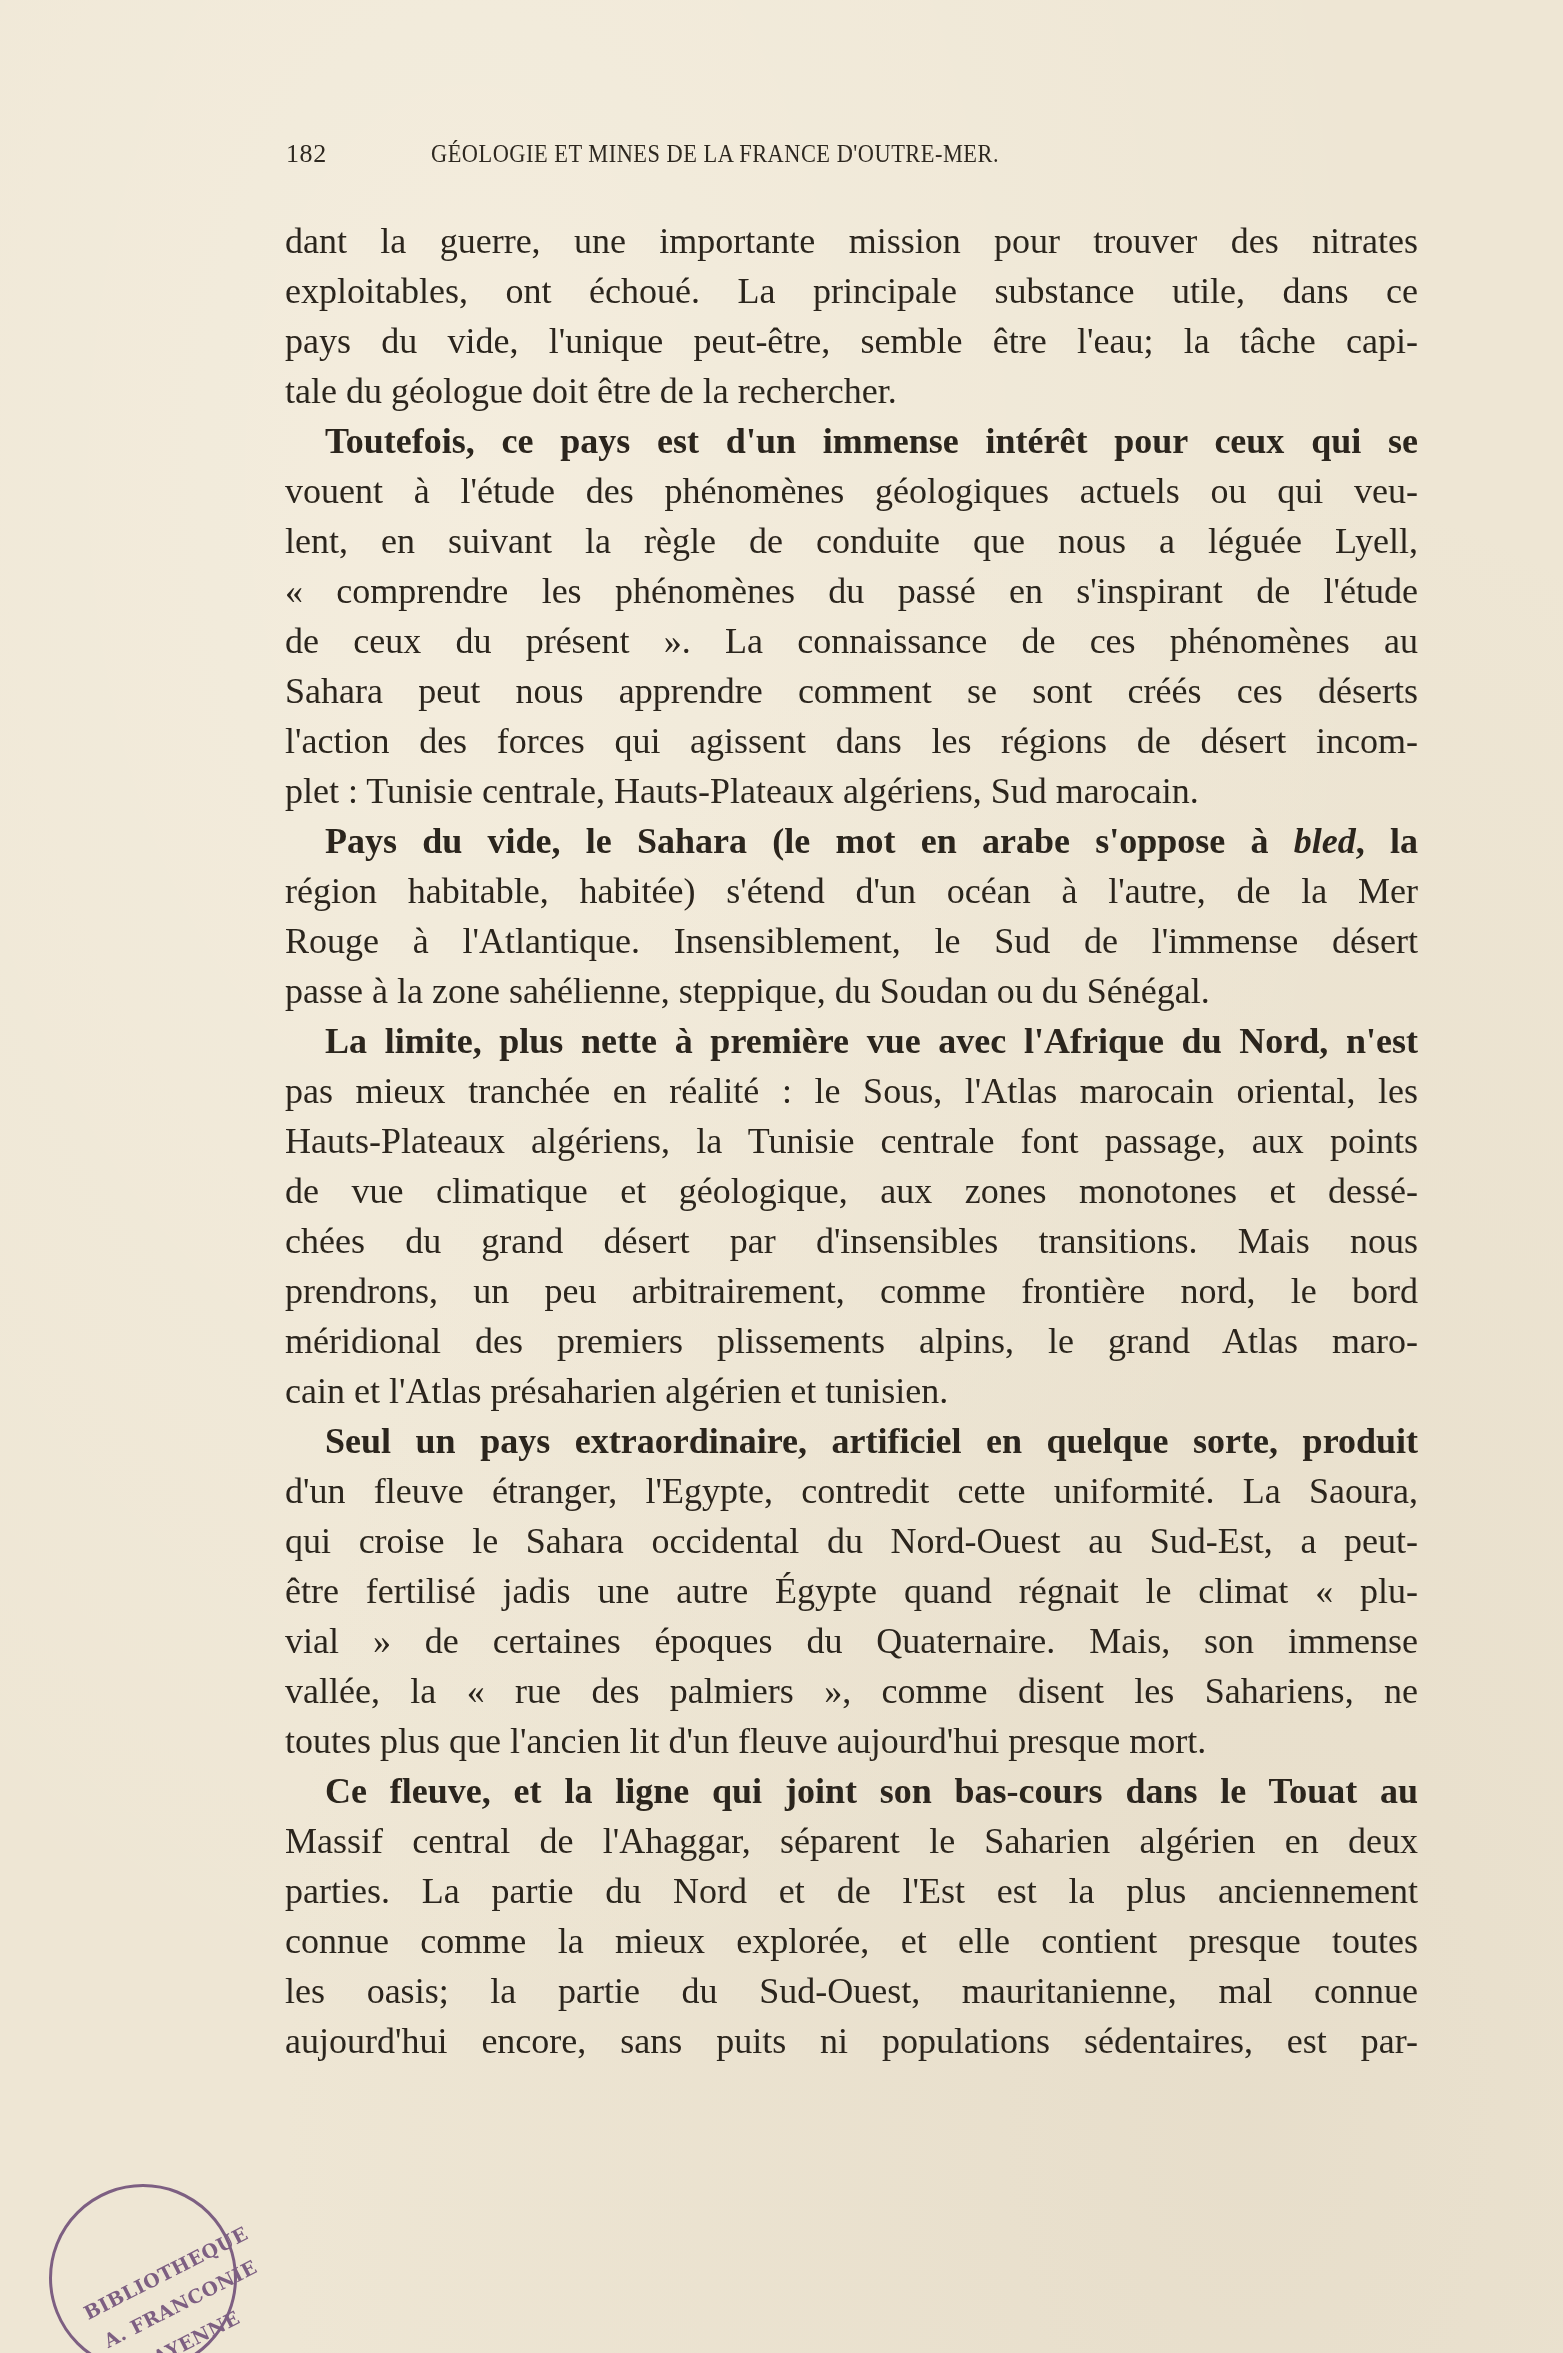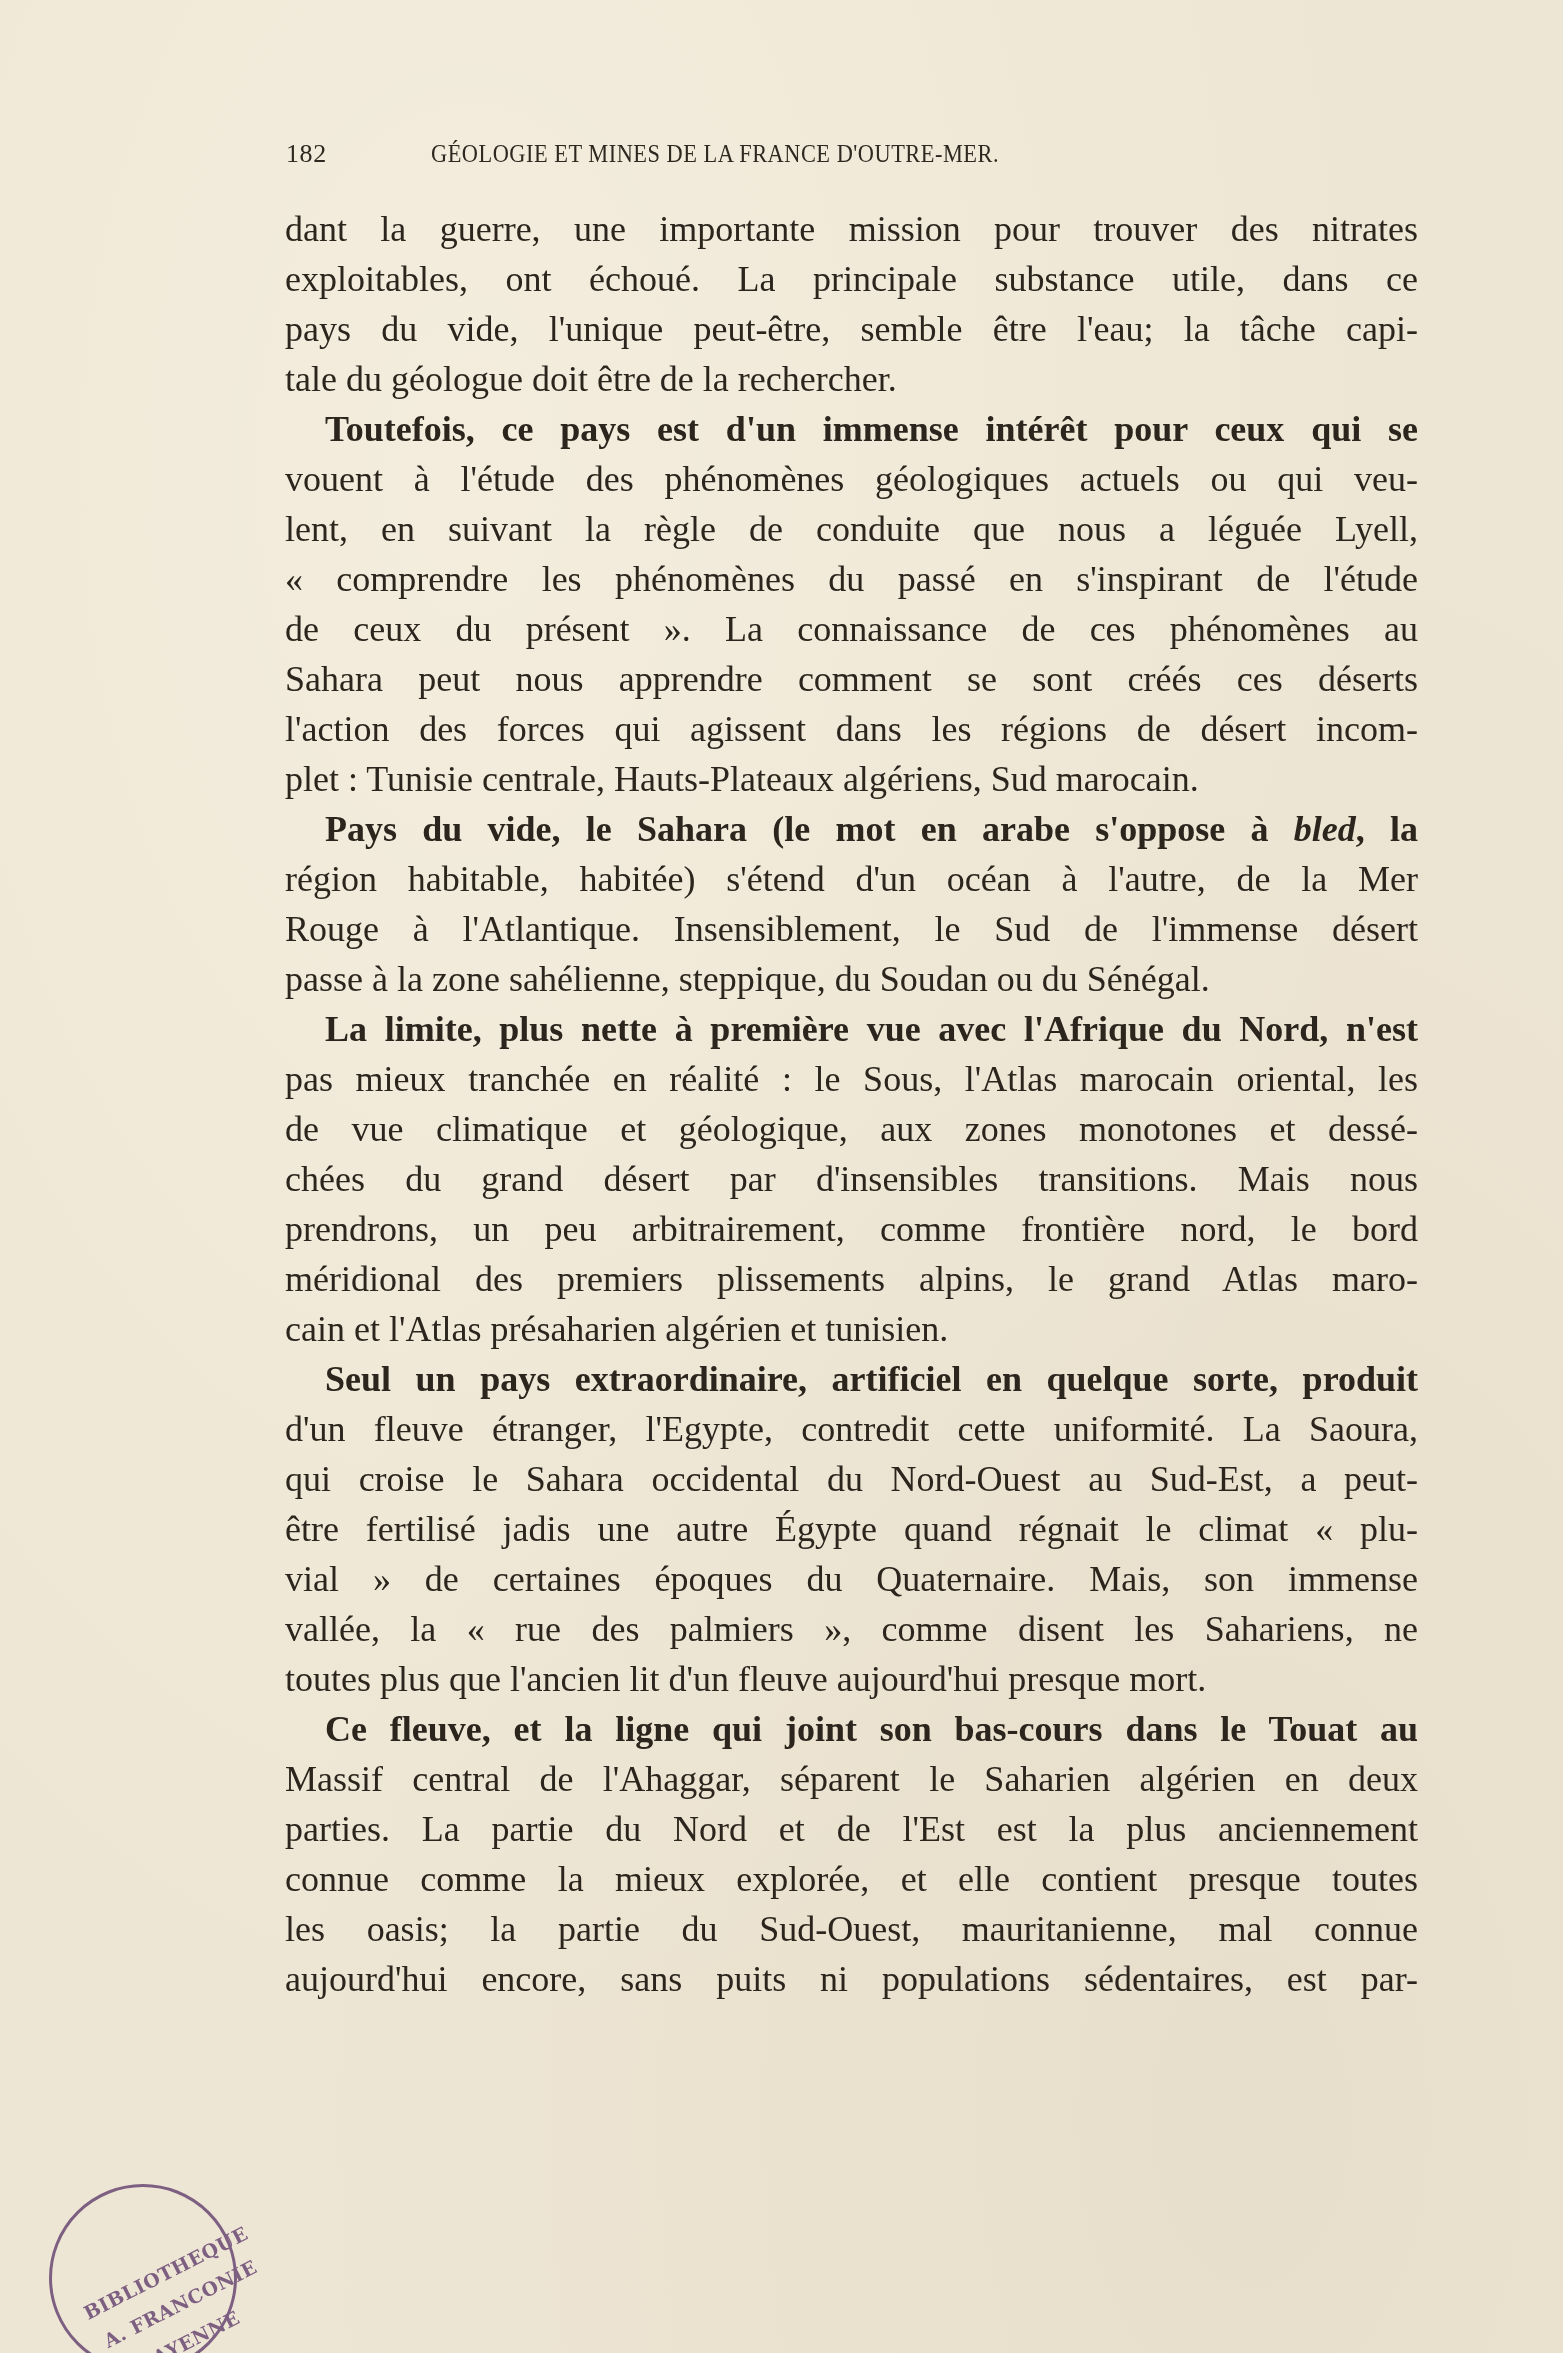--- a/index.html
+++ b/index.html
@@ -28,21 +28,21 @@
       font-family: "Liberation Serif", serif;
       font-size: 26px;
       letter-spacing: 0.6px;
       color: #2e2820;
     }
     .page-number { position: absolute; left: 0; top: 0; }
     .running-title { position: absolute; left: 145px; top: 0; white-space: nowrap; transform: scaleX(0.86); transform-origin: left top; }
     .text-block {
       position: absolute;
       left: 285px;
-      top: 204px;
+      top: 216px;
       width: 1133px;
     }
     .line {
       height: 50px;
       line-height: 50px;
       font-family: "Liberation Serif", serif;
       font-size: 36px;
       white-space: nowrap;
       text-align: justify;
       text-align-last: justify;
@@ -98,20 +98,21 @@
     <div class="line" style="white-space: nowrap;">de ceux du présent ». La connaissance de ces phénomènes au</div>
     <div class="line" style="white-space: nowrap;">Sahara peut nous apprendre comment se sont créés ces déserts</div>
     <div class="line" style="white-space: nowrap;">l'action des forces qui agissent dans les régions de désert incom-</div>
     <div class="line last" style="white-space: nowrap;">plet : Tunisie centrale, Hauts-Plateaux algériens, Sud marocain.</div>
     <div class="line indent" style="white-space: nowrap;"><span>Pays du vide, le Sahara (le mot en arabe s'oppose à </span><i>bled</i><span>, la</span></div>
     <div class="line" style="white-space: nowrap;">région habitable, habitée) s'étend d'un océan à l'autre, de la Mer</div>
     <div class="line" style="white-space: nowrap;">Rouge à l'Atlantique. Insensiblement, le Sud de l'immense désert</div>
     <div class="line last" style="white-space: nowrap;">passe à la zone sahélienne, steppique, du Soudan ou du Sénégal.</div>
     <div class="line indent" style="white-space: nowrap;">La limite, plus nette à première vue avec l'Afrique du Nord, n'est</div>
     <div class="line" style="white-space: nowrap;">pas mieux tranchée en réalité : le Sous, l'Atlas marocain oriental, les</div>
+    <div class="line" style="white-space: nowrap;">Hauts-Plateaux algériens, la Tunisie centrale font passage, aux points</div>
     <div class="line" style="white-space: nowrap;">de vue climatique et géologique, aux zones monotones et dessé-</div>
     <div class="line" style="white-space: nowrap;">chées du grand désert par d'insensibles transitions. Mais nous</div>
     <div class="line" style="white-space: nowrap;">prendrons, un peu arbitrairement, comme frontière nord, le bord</div>
     <div class="line" style="white-space: nowrap;">méridional des premiers plissements alpins, le grand Atlas maro-</div>
     <div class="line last" style="white-space: nowrap;">cain et l'Atlas présaharien algérien et tunisien.</div>
     <div class="line indent" style="white-space: nowrap;">Seul un pays extraordinaire, artificiel en quelque sorte, produit</div>
     <div class="line" style="white-space: nowrap;">d'un fleuve étranger, l'Egypte, contredit cette uniformité. La Saoura,</div>
     <div class="line" style="white-space: nowrap;">qui croise le Sahara occidental du Nord-Ouest au Sud-Est, a peut-</div>
     <div class="line" style="white-space: nowrap;">être fertilisé jadis une autre Égypte quand régnait le climat « plu-</div>
     <div class="line" style="white-space: nowrap;">vial » de certaines époques du Quaternaire. Mais, son immense</div>

